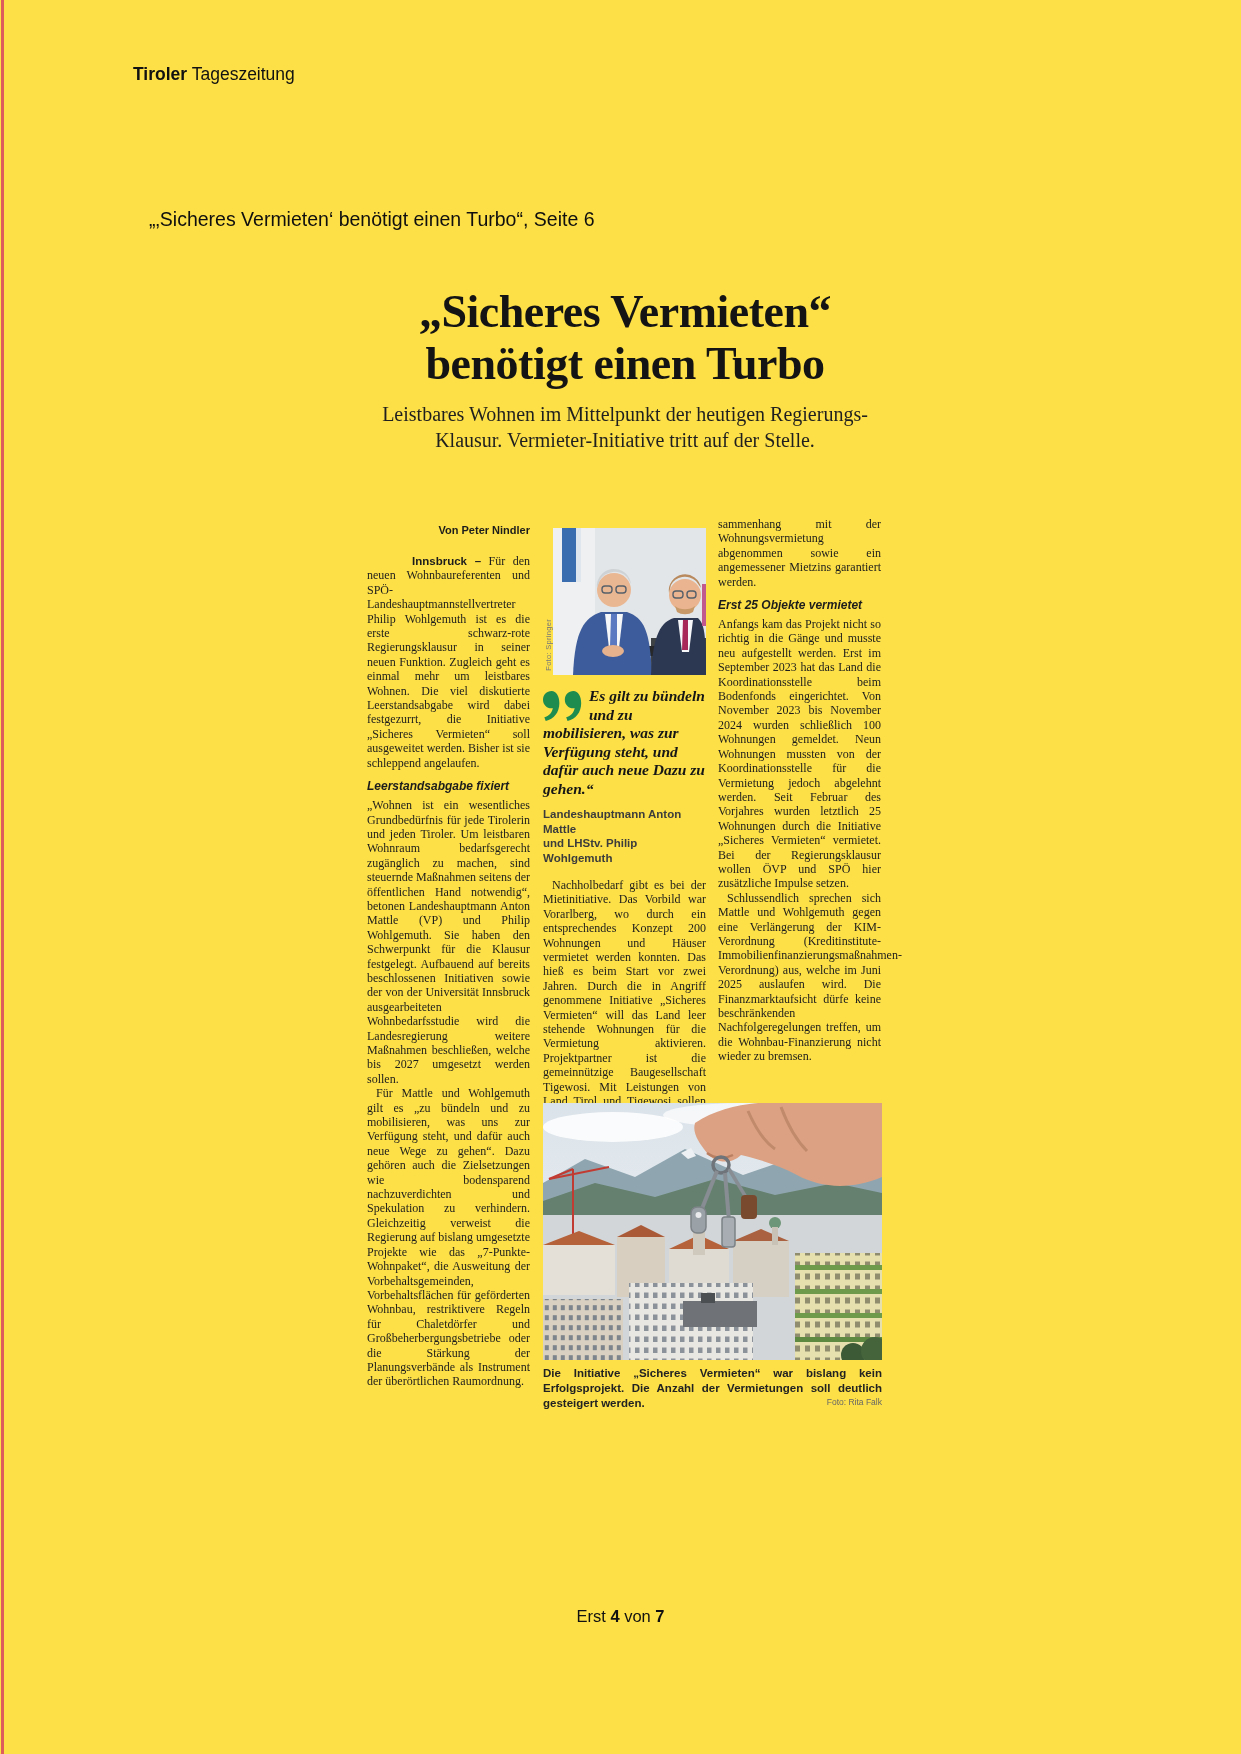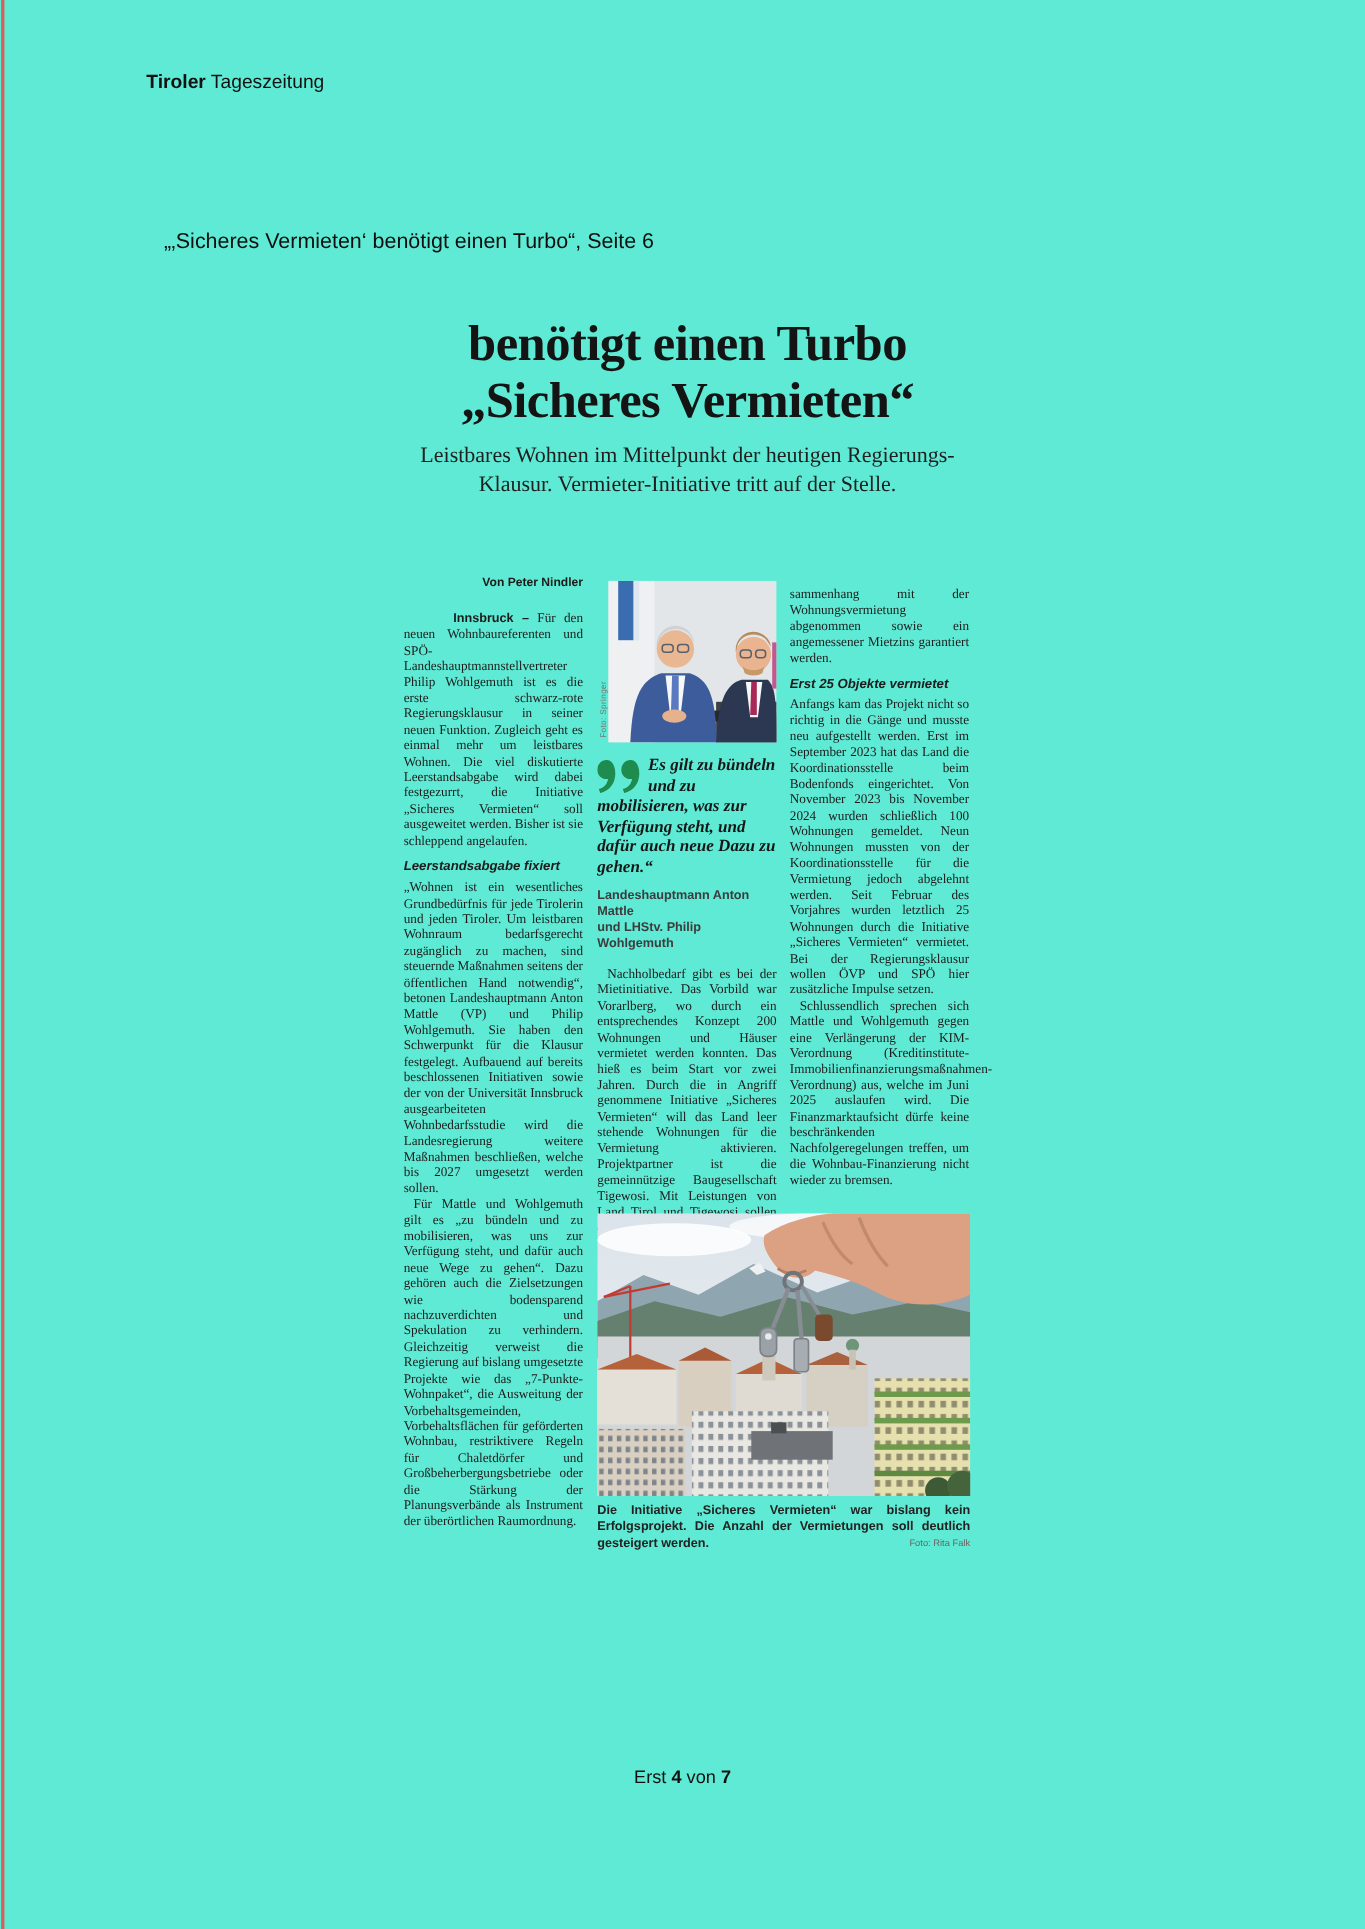--- a/index.html
+++ b/index.html
@@ -1,37 +1,37 @@
 <!DOCTYPE html>
 <html><head>
 <meta charset="utf-8">
 <style>
   html,body{margin:0;padding:0;background:#fff;}
-  .page{position:relative;width:1241px;height:1754px;background:#5eead4;overflow:hidden;
+  .page{position:relative;width:1241px;height:1754px;background:#fde047;overflow:hidden;
         font-family:"Liberation Sans",sans-serif;color:#1a1a1a;}
   .edge-line{position:absolute;left:1px;top:0;width:3px;height:1754px;background:#dd5d5d;}
 
   .masthead{position:absolute;left:133px;top:64px;font-size:17.5px;color:#111;}
   .masthead .b{font-weight:700;}
   .toc-line{position:absolute;left:149px;top:208px;font-size:19.5px;font-weight:400;color:#0f0f0f;}
 
   .article{position:absolute;left:367px;top:286px;width:516px;}
   .headline{margin:0;font-family:"Liberation Serif",serif;font-weight:700;font-size:46px;
             line-height:52px;letter-spacing:-0.5px;text-align:center;color:#141414;}
   .headline span{display:block;}
   .subhead{margin-top:11px;font-family:"Liberation Serif",serif;font-size:20px;line-height:26px;
            text-align:center;color:#1f1f1f;}
 
   .col{position:absolute;width:163px;font-family:"Liberation Serif",serif;font-size:12px;
        line-height:14.4px;text-align:justify;color:#1c1c1c;}
   .col p{margin:0;}
   .col p.ind{text-indent:9px;}
   .col1{left:0;top:238px;}
   .col2{left:176px;top:238px;}
-  .col3{left:351px;top:247px;}
+  .col3{left:351px;top:231px;}
   .byline{font-family:"Liberation Sans",sans-serif;font-weight:700;font-size:11px;line-height:13px;
           text-align:right;margin-bottom:17px;}
   .lead{font-family:"Liberation Sans",sans-serif;font-weight:700;font-size:11.5px;padding-left:45px;}
   .colhead{font-family:"Liberation Sans",sans-serif;font-weight:700;font-size:12px;line-height:14px;
            text-align:left;margin:9px 0 5px;font-style:italic;}
 
   .photo1{position:relative;height:147px;margin:4px 0 12px;padding-left:10px;}
   .photo1 svg{display:block;width:153px;height:147px;}
   .vcredit{position:absolute;left:-1px;bottom:4px;font-family:"Liberation Sans",sans-serif;
            font-size:7.5px;color:#777;writing-mode:vertical-rl;transform:rotate(180deg);
@@ -62,22 +62,22 @@
 
   <div class="masthead">
     <span class="b">Tiroler</span>
     <span>Tageszeitung</span>
   </div>
 
   <div class="toc-line">„‚Sicheres Vermieten‘ benötigt einen Turbo“, Seite 6</div>
 
   <div class="article">
     <h1 class="headline">
+      <span>„Sicheres Vermieten“</span>
       <span>benötigt einen Turbo</span>
-      <span>„Sicheres Vermieten“</span>
     </h1>
     <div class="subhead">Leistbares Wohnen im Mittelpunkt der heutigen Regierungs-Klausur. Vermieter-Initiative tritt auf der Stelle.</div>
 
     <div class="col col1">
       <div class="byline">Von Peter Nindler</div>
       <p><span class="lead">Innsbruck –</span><span> Für den neuen Wohnbaureferenten und SPÖ-Landeshauptmannstellvertreter Philip Wohlgemuth ist es die erste schwarz-rote Regierungsklausur in seiner neuen Funktion. Zugleich geht es einmal mehr um leistbares Wohnen. Die viel diskutierte Leerstandsabgabe wird dabei festgezurrt, die Initiative „Sicheres Vermieten“ soll ausgeweitet werden. Bisher ist sie schleppend angelaufen.</span></p>
       <h3 class="colhead">Leerstandsabgabe fixiert</h3>
       <p>„Wohnen ist ein wesentliches Grundbedürfnis für jede Tirolerin und jeden Tiroler. Um leistbaren Wohnraum bedarfsgerecht zugänglich zu machen, sind steuernde Maßnahmen seitens der öffentlichen Hand notwendig“, betonen Landeshauptmann Anton Mattle (VP) und Philip Wohlgemuth. Sie haben den Schwerpunkt für die Klausur festgelegt. Aufbauend auf bereits beschlossenen Initiativen sowie der von der Universität Innsbruck ausgearbeiteten Wohnbedarfsstudie wird die Landesregierung weitere Maßnahmen beschließen, welche bis 2027 umgesetzt werden sollen.</p>
       <p class="ind">Für Mattle und Wohlgemuth gilt es „zu bündeln und zu mobilisieren, was uns zur Verfügung steht, und dafür auch neue Wege zu gehen“. Dazu gehören auch die Zielsetzungen wie bodensparend nachzuverdichten und Spekulation zu verhindern. Gleichzeitig verweist die Regierung auf bislang umgesetzte Projekte wie das „7-Punkte-Wohnpaket“, die Ausweitung der Vorbehaltsgemeinden, Vorbehaltsflächen für geförderten Wohnbau, restriktivere Regeln für Chaletdörfer und Großbeherbergungsbetriebe oder die Stärkung der Planungsverbände als Instrument der überörtlichen Raumordnung.</p>
     </div>

